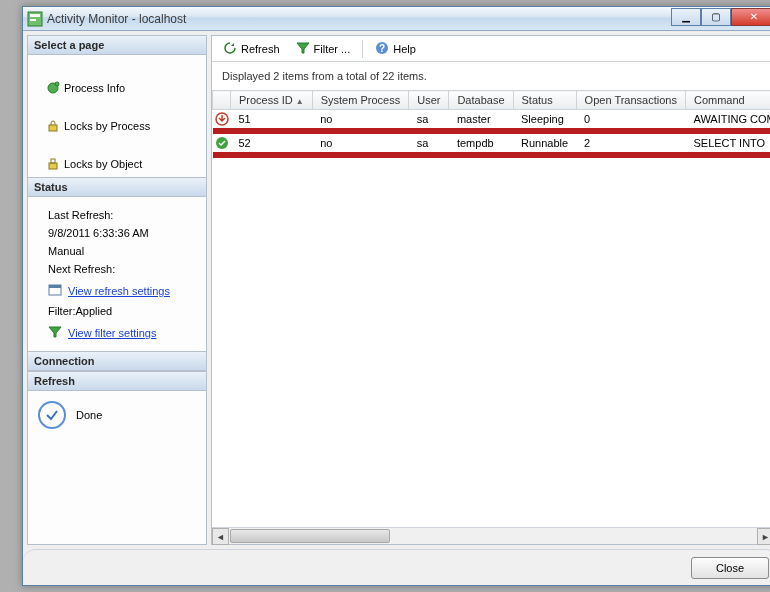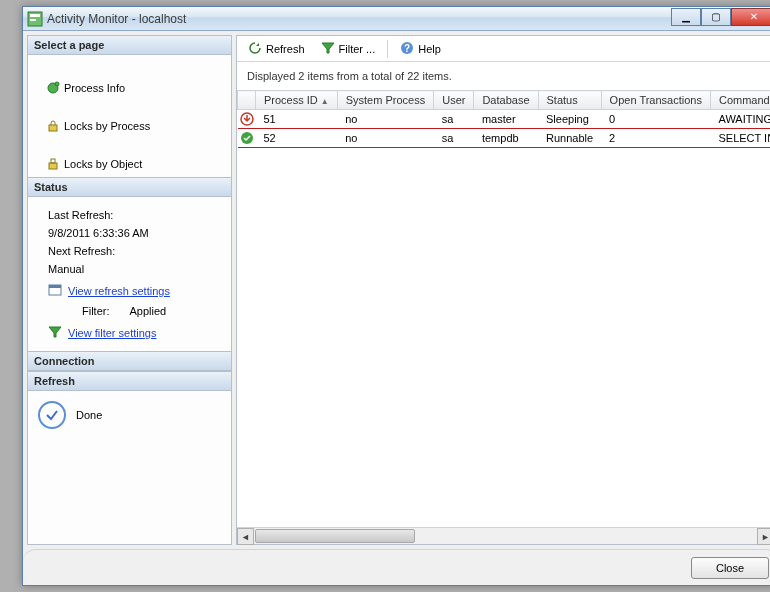--- a/index.html
+++ b/index.html
@@ -6,39 +6,39 @@
 body { font-family: "Segoe UI", Tahoma, sans-serif; font-size: 11px; background: #b0b0b0; width: 770px; height: 592px; overflow: hidden; }
 .window { position: absolute; left: 22px; top: 6px; width: 758px; height: 580px; background: #fff; border: 1px solid #5a7fa8; box-shadow: 0 0 8px rgba(0,0,0,0.3); display: flex; flex-direction: column; }
 .titlebar { height: 24px; background: linear-gradient(to bottom, #f5f9fd 0%, #d7e5f2 45%, #c4d8ec 46%, #d9e7f4 100%); border-bottom: 1px solid #8fa8c8; display: flex; align-items: center; padding: 0 4px; }
 .titlebar .title-icon { width: 16px; height: 16px; margin-right: 4px; }
 .titlebar .title-text { flex: 1; color: #3b3b3b; font-size: 12px; }
 .winbtns { display: flex; gap: 0; margin-right: -2px; margin-top: -4px; }
 .winbtn { width: 30px; height: 18px; border: 1px solid #5a7fa8; background: linear-gradient(to bottom, #eaf1fa, #c9dbed); display: flex; align-items: center; justify-content: center; cursor: pointer; font-size: 10px; }
 .winbtn.close { background: linear-gradient(to bottom, #f08f8f, #d43b2a); width: 46px; color: #fff; border-color: #8a3a30; }
 .winbody { flex: 1; display: flex; flex-direction: column; background: #efefef; }
 .mainrow { flex: 1; display: flex; min-height: 0; }
-.sidebar { width: 205px; background: #fdfdfd; border: 1px solid #b5c0cc; margin: 4px 2px 4px 4px; display: flex; flex-direction: column; overflow: auto; }
+.sidebar { width: 180px; background: #fdfdfd; border: 1px solid #b5c0cc; margin: 4px 2px 4px 4px; display: flex; flex-direction: column; overflow: auto; }
 .section-header { background: linear-gradient(to bottom, #eaf1f9, #c9d9eb); border-bottom: 1px solid #b5c0cc; border-top: 1px solid #b5c0cc; padding: 3px 6px; font-weight: bold; color: #2a2a2a; }
 .section-header:first-child { border-top: none; }
 .sidebar-list { padding: 4px 6px; }
 .sidebar-item { display: flex; align-items: center; gap: 4px; padding: 2px 2px 2px 12px; cursor: pointer; margin-top: 20px; }
 .sidebar-item .mini-icon { width: 14px; height: 14px; display: inline-block; }
 .status-body { padding: 6px 20px; }
 .status-row { margin: 6px 0; }
 .linkrow { display: flex; align-items: center; gap: 6px; margin: 8px 0 4px 0; }
 .linkrow a { color: #1a3fd4; text-decoration: underline; cursor: pointer; }
 .content { flex: 1; background: #fff; border: 1px solid #b5c0cc; margin: 4px 4px 4px 2px; display: flex; flex-direction: column; min-width: 0; }
 .toolbar { height: 26px; border-bottom: 1px solid #d0d5da; display: flex; align-items: center; padding: 0 4px; gap: 2px; }
 .tbtn { display: flex; align-items: center; gap: 4px; padding: 2px 6px; cursor: pointer; border: 1px solid transparent; border-radius: 2px; }
 .tsep { width: 1px; height: 18px; background: #cfd4da; margin: 0 3px; }
 .summary { padding: 8px 10px; color: #333; }
 .grid-wrap { flex: 1; overflow: auto; min-height: 0; }
 table.grid { border-collapse: collapse; width: 100%; font-size: 11px; }
 table.grid th { background: linear-gradient(to bottom, #fdfdfd, #e9ecef); border: 1px solid #cfd4da; padding: 3px 8px; text-align: left; font-weight: normal; color: #333; white-space: nowrap; }
-table.grid td { border-bottom: 1px solid #b91c1c; padding: 3px 8px; white-space: nowrap; }
+table.grid td { border-bottom: 6px solid #b91c1c; padding: 3px 8px; white-space: nowrap; }
 table.grid td.status-icon-cell { width: 20px; text-align: center; padding: 2px; }
 .status-icon { width: 14px; height: 14px; display: inline-block; vertical-align: middle; }
 .hscroll { height: 17px; border-top: 1px solid #cfd4da; background: #f0f0f0; position: relative; }
 .hscroll .thumb { position: absolute; left: 18px; top: 1px; height: 14px; width: 160px; background: linear-gradient(to bottom, #e8e8e8, #c8c8c8); border: 1px solid #a8a8a8; border-radius: 2px; }
 .hscroll .arrow { position: absolute; top: 0; width: 17px; height: 17px; background: #e8e8e8; border: 1px solid #b0b0b0; display: flex; align-items: center; justify-content: center; font-size: 9px; color: #444; }
 .hscroll .arrow.left { left: 0; }
 .hscroll .arrow.right { right: 0; }
 .footer { height: 36px; border-top: 1px solid #cfd4da; display: flex; align-items: center; justify-content: flex-end; padding: 0 10px; background: #f0f0f0; border-radius: 13px; }
 .footer button { width: 78px; height: 22px; background: linear-gradient(to bottom, #fdfdfd, #e2e2e2); border: 1px solid #8a8a8a; border-radius: 3px; cursor: pointer; font-size: 11px; }
 .progress-body { padding: 10px; display: flex; align-items: center; gap: 10px; }
@@ -96,32 +96,32 @@
                 </svg>
             </span>
             <span>Locks by Object</span>
           </div>
         </div>
 
         <div class="section-header">Status</div>
         <div class="status-body">
           <div class="status-row">Last Refresh:</div>
           <div class="status-row">9/8/2011 6:33:36 AM</div>
+          <div class="status-row">Manual</div>
           <div class="status-row">Next Refresh:</div>
-          <div class="status-row">Manual</div>
           <div class="linkrow">
             <span class="mini-icon">
               <svg width="14" height="14" viewBox="0 0 14 14">
                   <rect x="1" y="2" width="12" height="10" fill="#fff" stroke="#5a7fa8"></rect>
                   <rect x="1" y="2" width="12" height="3" fill="#5a7fa8"></rect>
                 </svg>
             </span>
             <a>View refresh settings</a>
           </div>
-          <div class="status-row" style="display:flex;gap:20px;margin-left:34px;">
+          <div class="status-row" style="display:flex;">
             <span>Filter:</span>
             <span>Applied</span>
           </div>
           <div class="linkrow">
             <span class="mini-icon">
               <svg width="14" height="14" viewBox="0 0 14 14">
                   <path d="M1 2 L13 2 L8 8 L8 12 L6 12 L6 8 Z" fill="#3fa33f" stroke="#2a7a2a"></path>
                 </svg>
             </span>
             <a>View filter settings</a>

